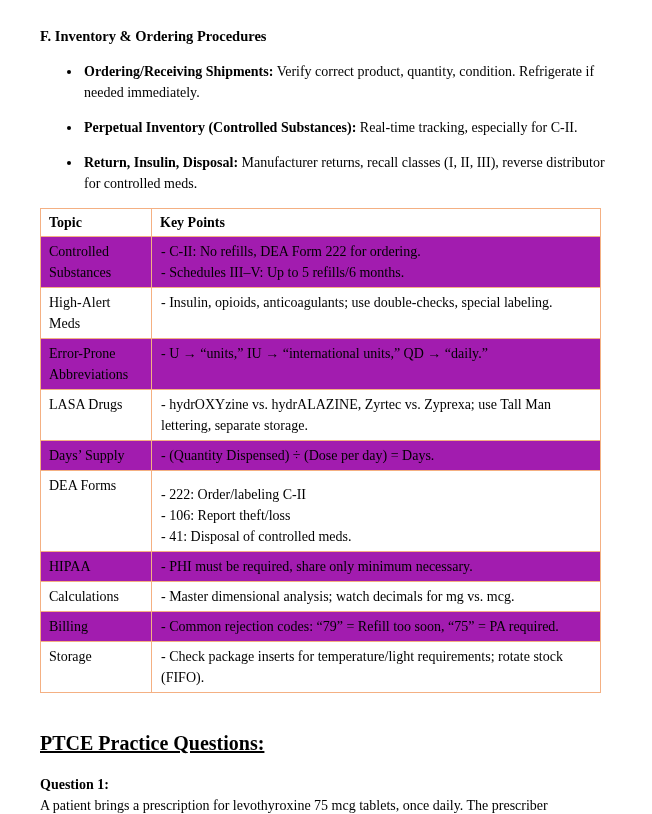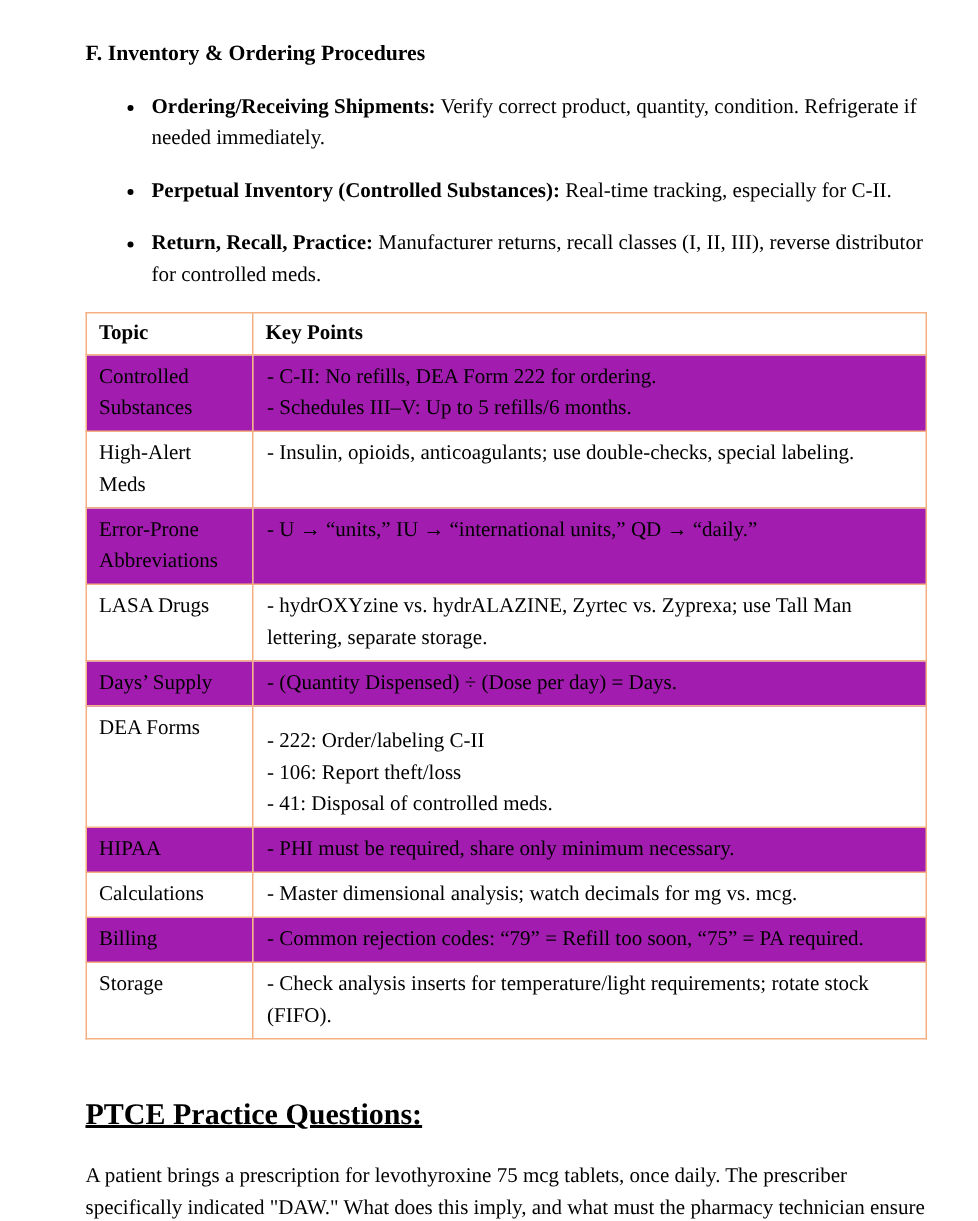--- a/index.html
+++ b/index.html
@@ -12,21 +12,21 @@
     height: 814px;
     overflow: hidden;
     font-family: "Liberation Serif", "DejaVu Serif", serif;
     font-size: 14px;
     color: #000000;
   }
   .page {
     box-sizing: border-box;
     width: 652px;
     height: 814px;
-    padding: 26px 35px 0 57px;
+    padding: 26px 35px 0 40px;
   }
   .doc-heading {
     font-size: 14.5px;
     font-weight: bold;
     margin: 0 0 6px 0;
     line-height: 21px;
   }
   ul.bullets {
     margin: 14px 0 0 0;
     padding: 0 0 0 42px;
@@ -95,21 +95,21 @@
 </head>
 <body>
 
 <div class="page">
 
   <p class="doc-heading">F. Inventory &amp; Ordering Procedures</p>
 
   <ul class="bullets" id="bullet-list">
       <li><span class="b">Ordering/Receiving Shipments:</span><span> Verify correct product, quantity, condition. Refrigerate if needed immediately.</span></li>
       <li><span class="b">Perpetual Inventory (Controlled Substances):</span><span> Real-time tracking, especially for C-II.</span></li>
-      <li><span class="b">Return, Recall, Practice:</span><span> Manufacturer returns, recall classes (I, II, III), reverse distributor for controlled meds.</span></li>
+      <li><span class="b">Return, Insulin, Disposal:</span><span> Manufacturer returns, recall classes (I, II, III), reverse distributor for controlled meds.</span></li>
     </ul>
 
   <table class="kp-table">
     <colgroup>
       <col class="topic-col">
       <col class="points-col">
     </colgroup>
     <thead>
       <tr>
         <th>Topic</th>
@@ -170,27 +170,28 @@
         </tr>
         <tr class="shaded">
           <td class="topic-cell">Billing</td>
           <td class="points-cell">
             <div class="kp-line">- Common rejection codes: “79” = Refill too soon, “75” = PA required.</div>
           </td>
         </tr>
         <tr>
           <td class="topic-cell">Storage</td>
           <td class="points-cell">
-            <div class="kp-line">- Check analysis inserts for temperature/light requirements; rotate stock (FIFO).</div>
+            <div class="kp-line">- Check package inserts for temperature/light requirements; rotate stock (FIFO).</div>
           </td>
         </tr>
       </tbody>
   </table>
 
   <div class="practice">
     <p class="practice-heading">
       <span>PTCE Practice Questions:</span>
     </p>
+    <p class="q-label">Question 1:</p>
     <p class="q-text">A patient brings a prescription for levothyroxine 75 mcg tablets, once daily. The prescriber specifically indicated "DAW." What does this imply, and what must the pharmacy technician ensure when dispensing?</p>
 
   </div>
 
 </div>
 
 </body></html>

